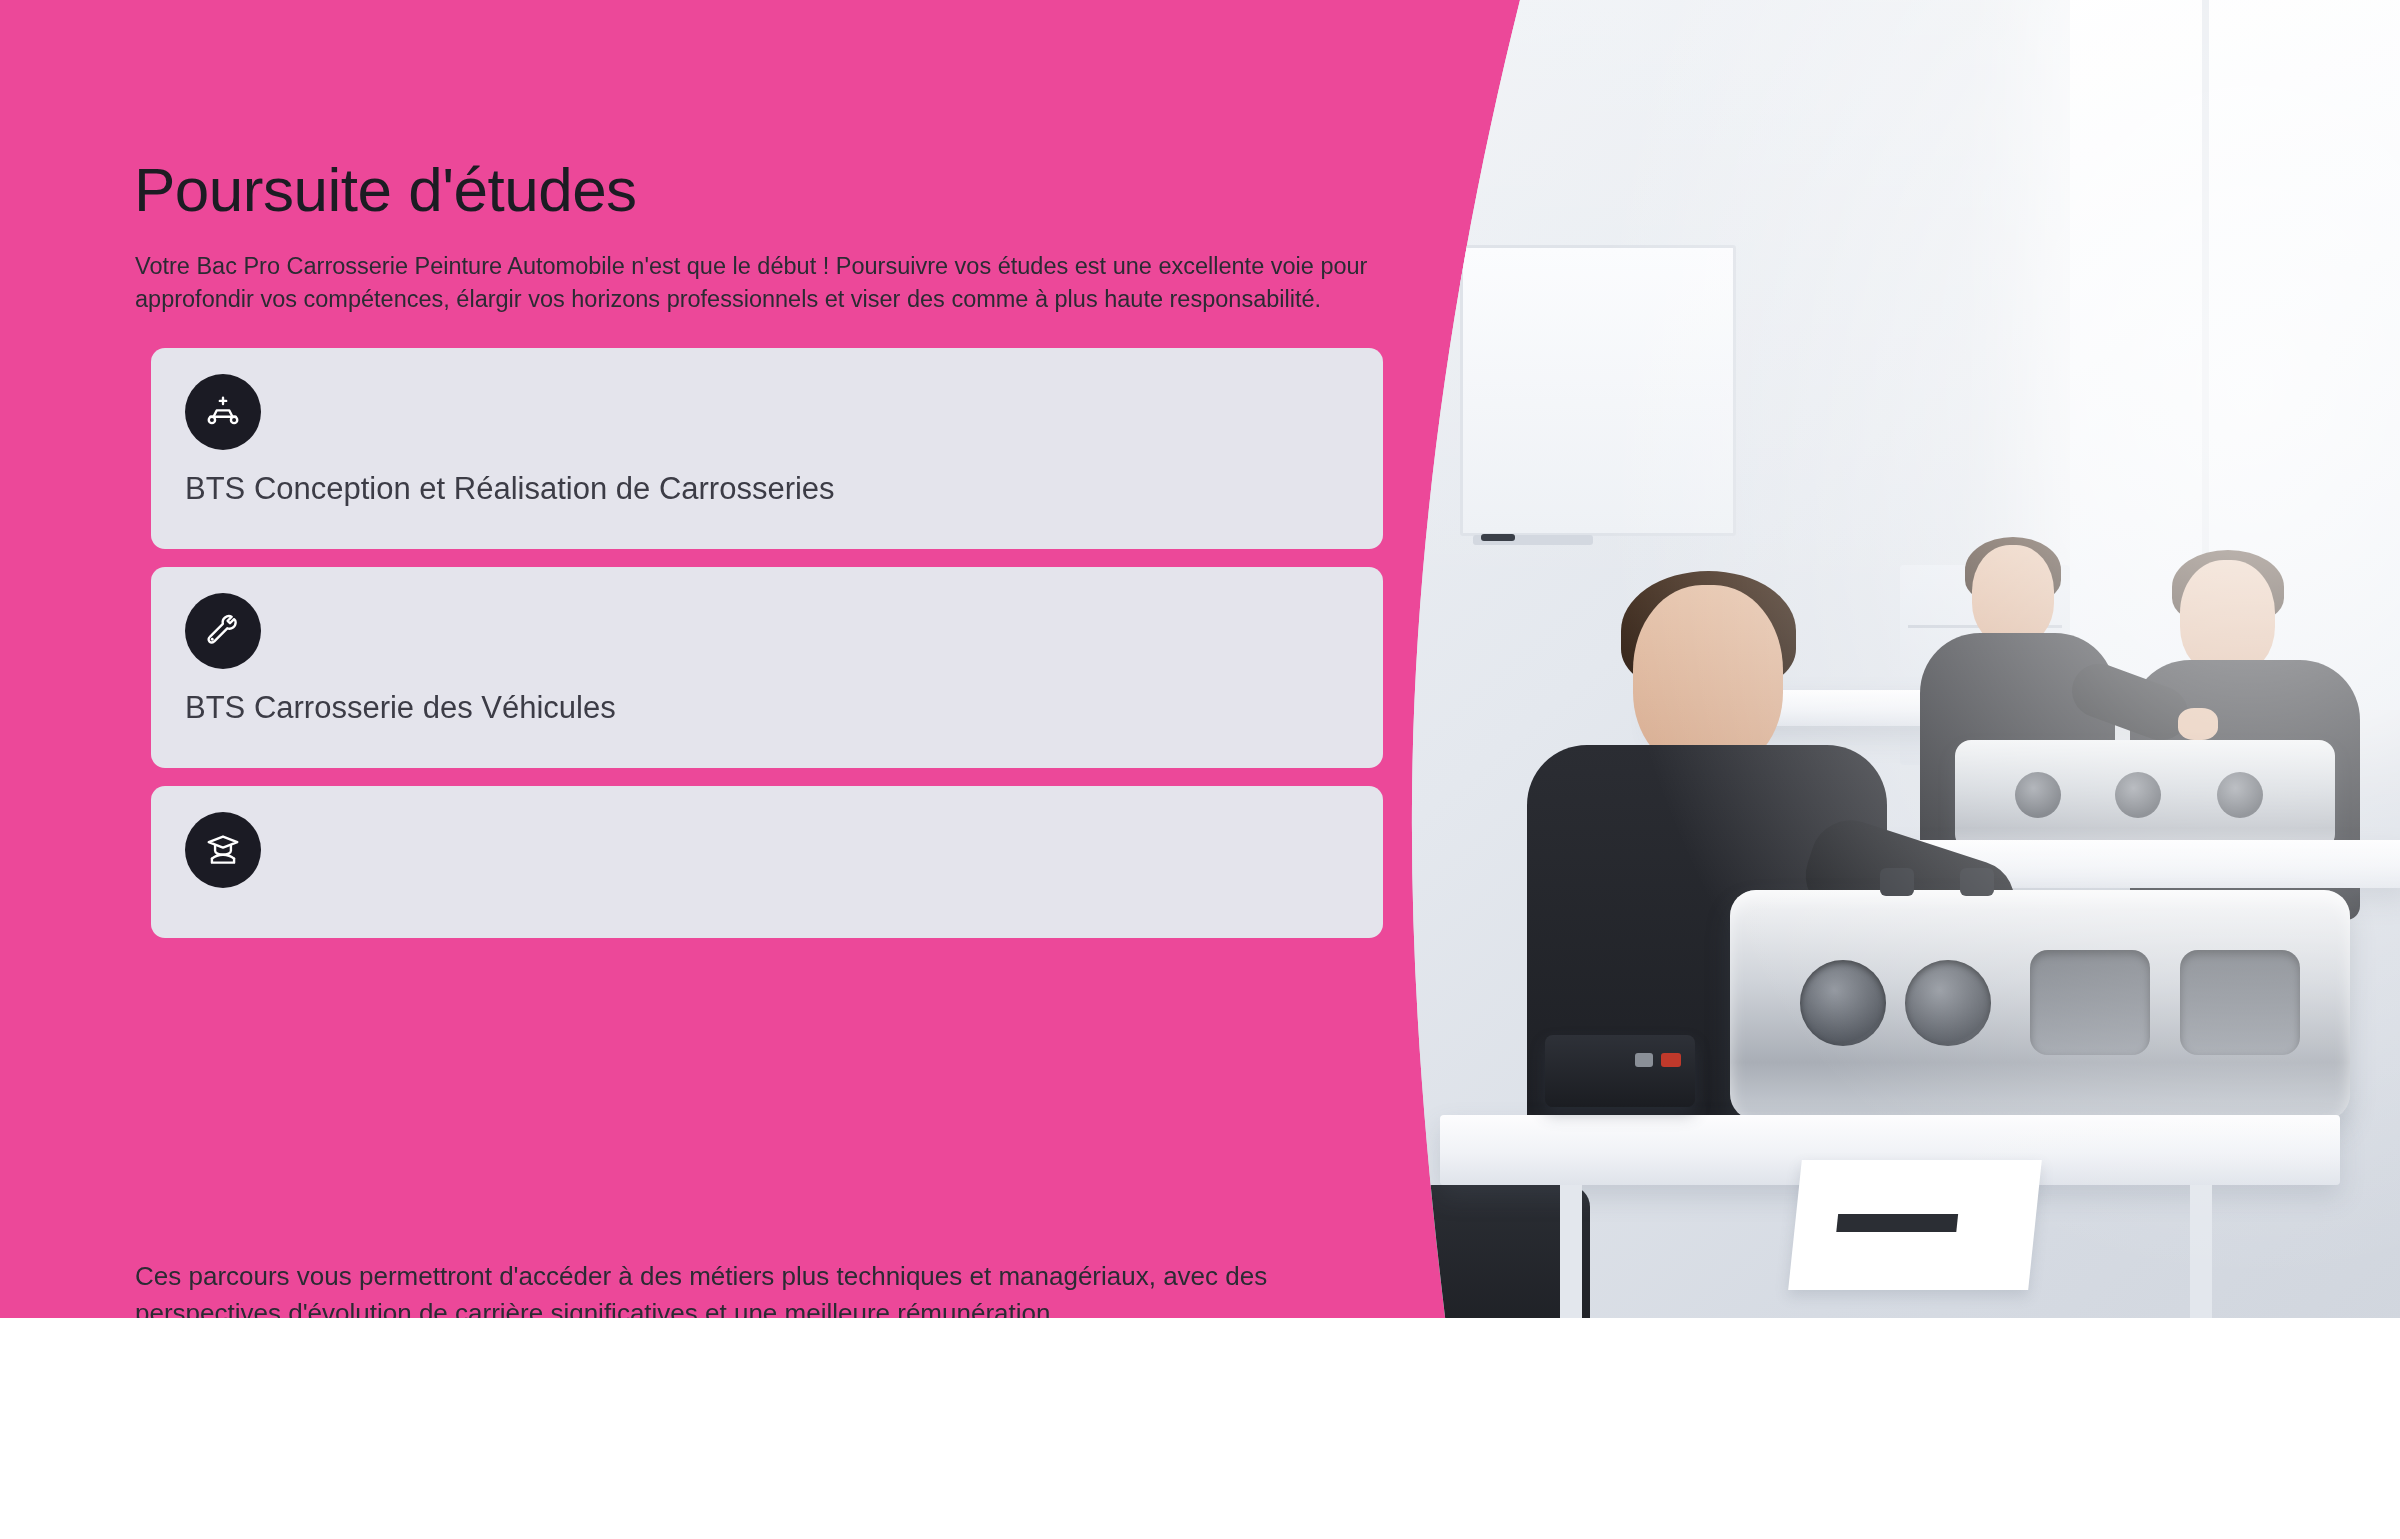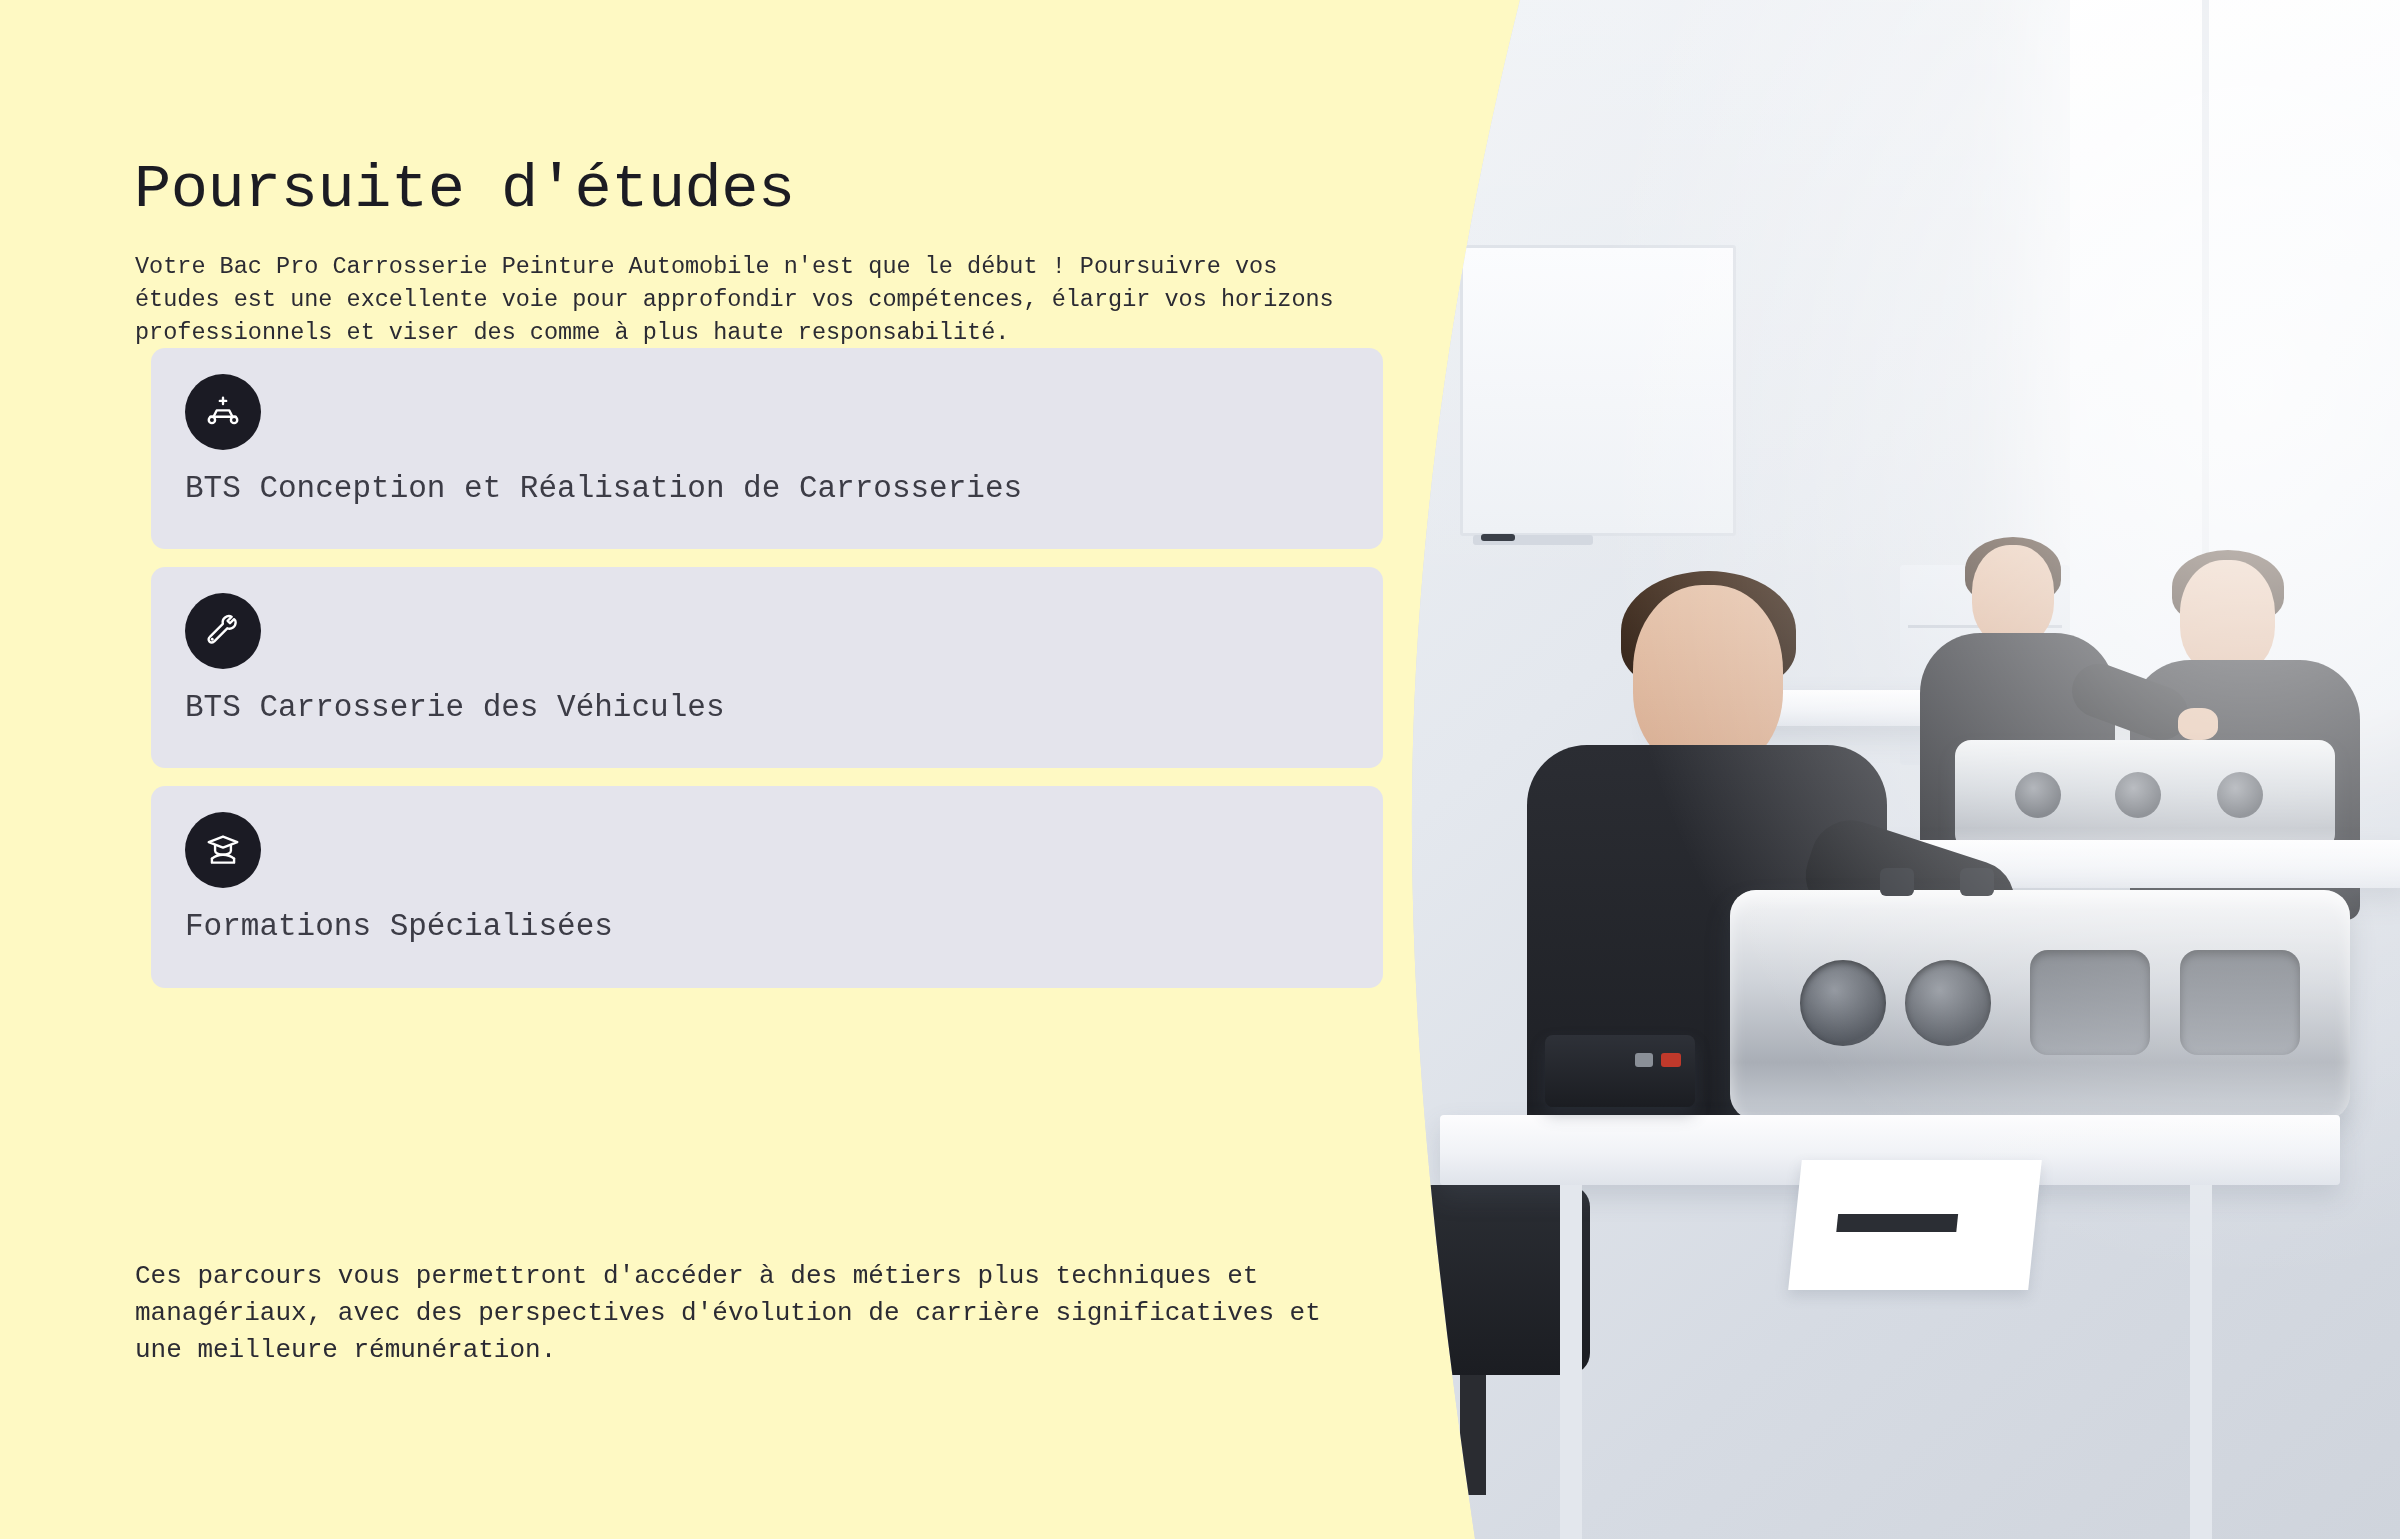--- a/index.html
+++ b/index.html
@@ -11,24 +11,23 @@
     width: 2400px;
     height: 1539px;
     font-family: "Liberation Sans", sans-serif;
     overflow: hidden;
     position: relative;
   }
 
   .page {
     position: relative;
     width: 2400px;
-    height: 1539px;
-    background: #fef9c3;
+    height: 1318px;
+    background: #ec4899;
     overflow: hidden;
-    font-family: Liberation Mono, monospace;
   }
 
   
   .content {
     position: absolute;
     left: 0;
     top: 0;
     width: 1460px;
     height: 1539px;
     padding: 0;
@@ -474,21 +473,20 @@
         <div class="card-icon">
           <span>
             <svg width="38" height="38" viewBox="0 0 24 24" fill="none" stroke="#ffffff" stroke-width="1.5" stroke-linecap="round" stroke-linejoin="round">
               <path d="M3 7l9-3.5L21 7l-9 3.5L3 7z"></path>
               <path d="M7 9v3.5c0 1.4 2.2 2.5 5 2.5s5-1.1 5-2.5V9"></path>
               <path d="M5 17.5c1.8-1.6 4.2-2.5 7-2.5s5.2.9 7 2.5"></path>
               <path d="M5 17.5V20h14v-2.5"></path>
             </svg>
           </span>
         </div>
-        <div class="card-title">Formations Spécialisées</div>
       </div>
 
     </div>
 
     <p class="outro">Ces parcours vous permettront d'accéder à des métiers plus techniques et managériaux, avec des perspectives d'évolution de carrière significatives et une meilleure rémunération.</p>
 
   </div>
 
   <div class="photo-panel">
     <div class="photo">

